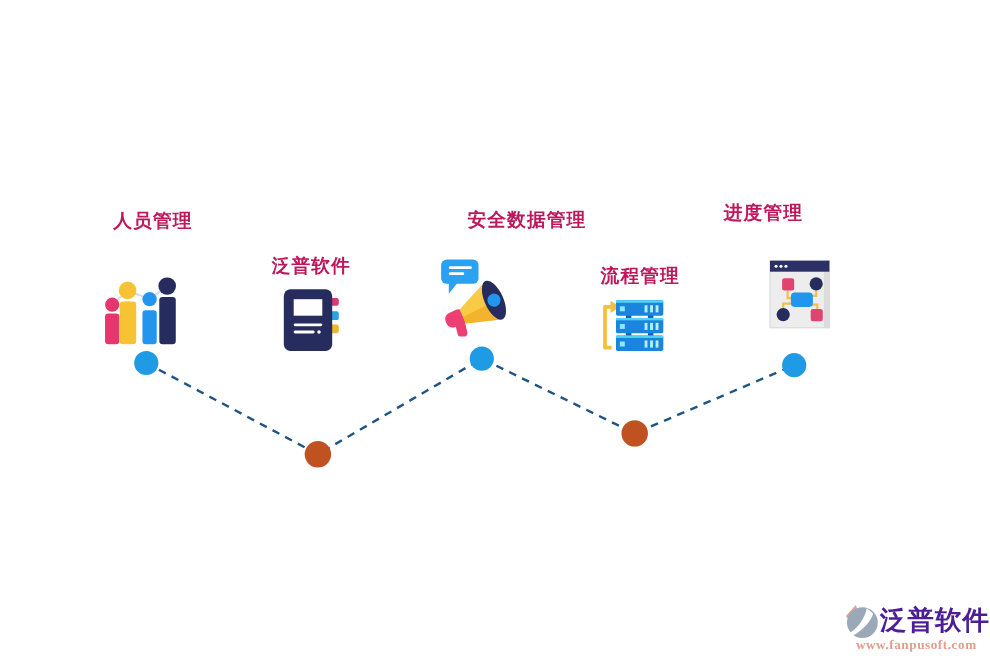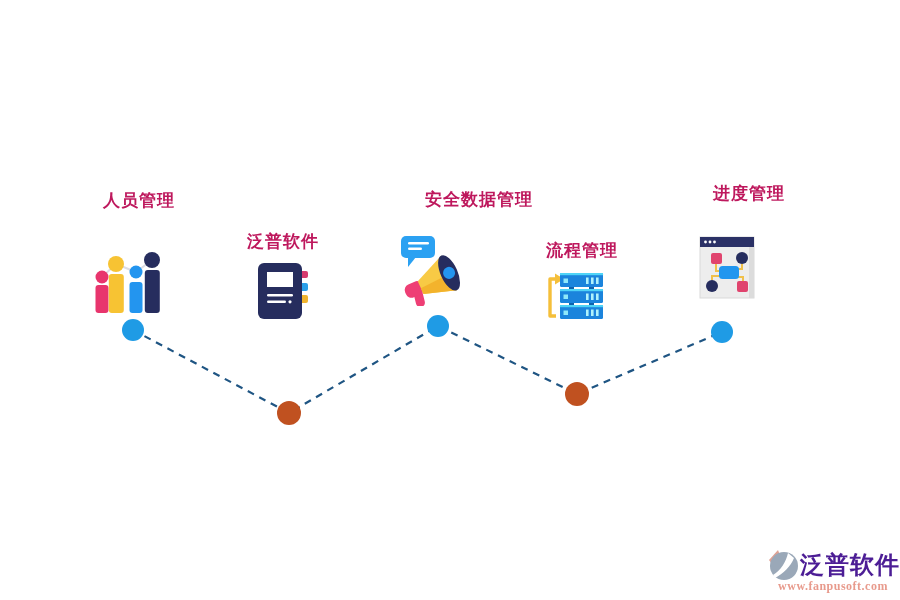--- a/index.html
+++ b/index.html
@@ -4,21 +4,21 @@
 <style>
   html,body{margin:0;padding:0;}
   body{font-family:"Liberation Sans","DejaVu Sans",sans-serif;background:#fff;}
   .canvas{position:relative;width:900px;height:600px;background:#ffffff;overflow:hidden;}
   .timeline-svg{position:absolute;left:0;top:0;width:900px;height:600px;}
   .milestone-label{position:absolute;font-size:17px;font-weight:bold;color:#be185d;letter-spacing:1px;white-space:nowrap;}
   .lbl-1{left:103px;top:189px;}
   .lbl-2{left:247px;top:230px;}
   .lbl-3{left:390px;top:188px;margin-left:35px;}
   .lbl-4{left:546px;top:239px;}
-  .lbl-5{left:713px;top:182px;}
+  .lbl-5{left:658px;top:182px;}
   .ms-icon{position:absolute;}
   .icn-1{left:95px;top:252px;}
   .icn-2{left:256px;top:262px;}
   .icn-3{left:396px;top:230px;}
   .icn-4{left:539px;top:269px;}
   .icn-5{left:699px;top:236px;}
   .watermark{position:absolute;left:766px;top:549px;display:flex;flex-direction:column;align-items:center;}
   .wm-row{display:flex;align-items:center;}
   .wm-brand{font-family:"Liberation Serif","DejaVu Serif",serif;font-weight:bold;font-size:24px;color:#4c1d95;letter-spacing:1px;line-height:30px;}
   .wm-url{font-family:"Liberation Serif","DejaVu Serif",serif;font-weight:bold;font-size:12px;color:#e89a8c;letter-spacing:0.5px;margin-top:-2px;text-align:center;}

